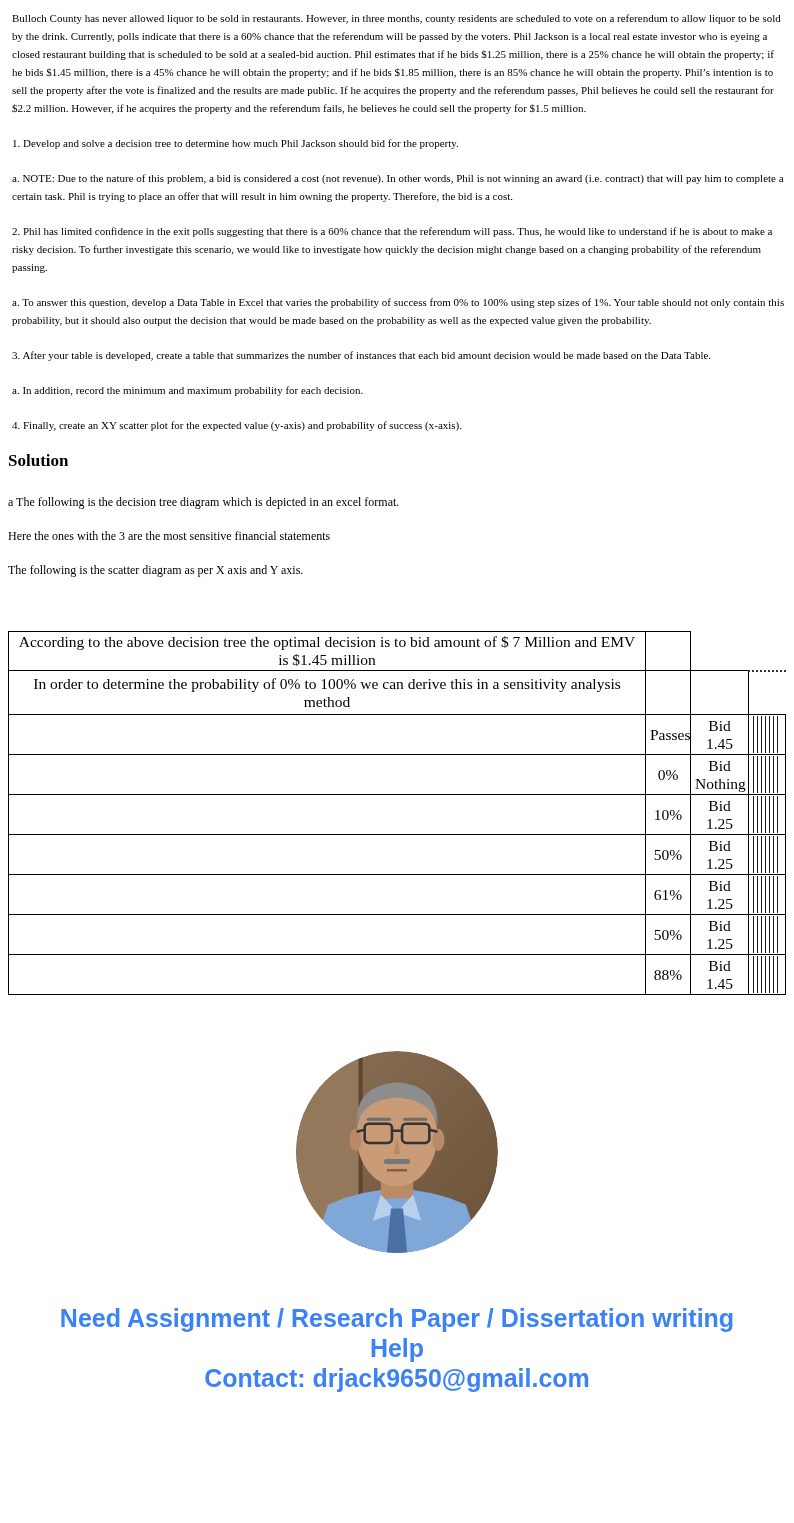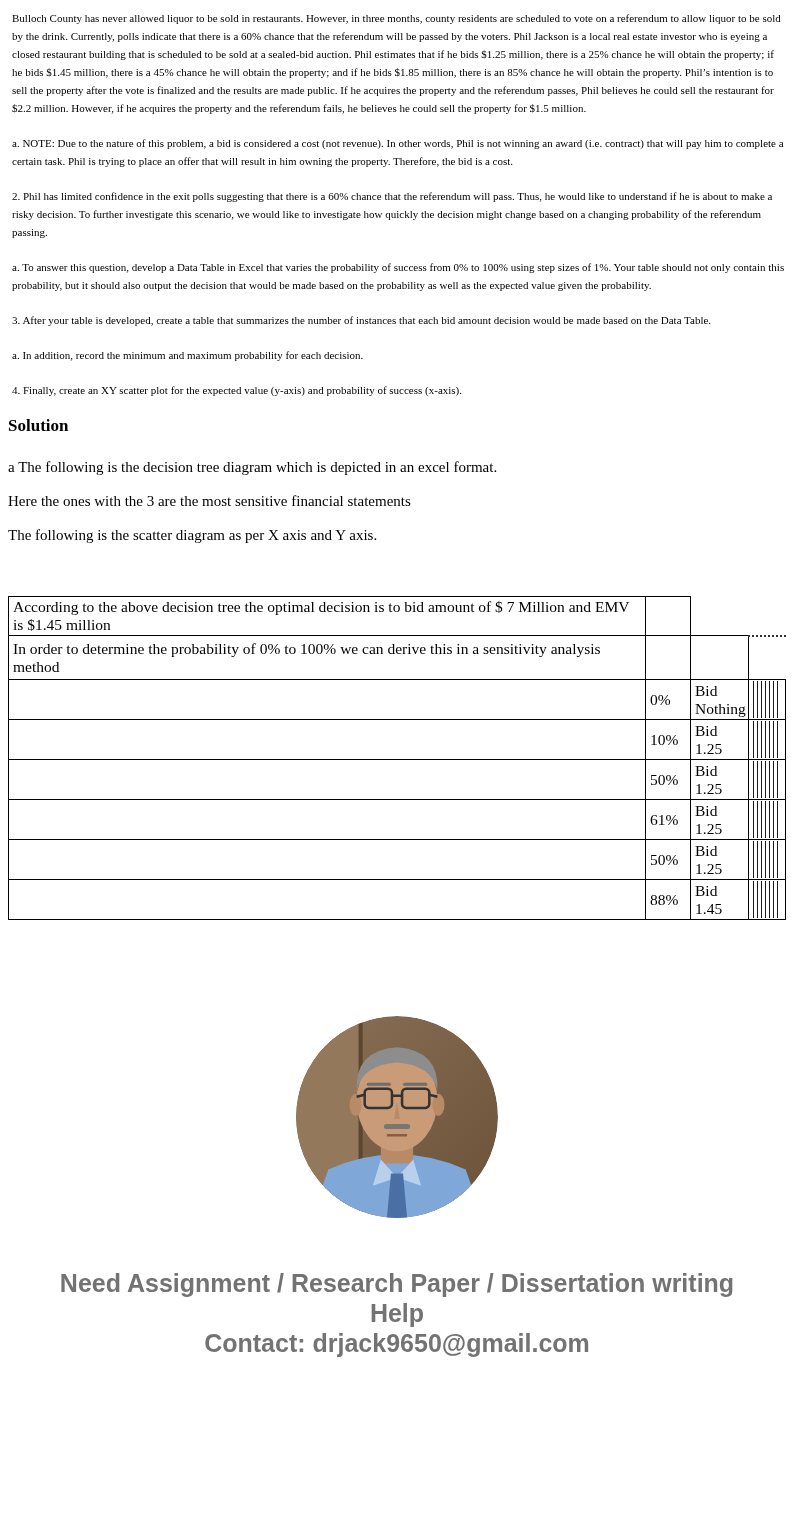--- a/index.html
+++ b/index.html
@@ -22,40 +22,40 @@
   }
 
   h2.solution-heading {
     font-size: 17px;
     line-height: 20px;
     margin: 13px 0 22px 0;
     font-weight: bold;
   }
 
   p.note-text {
-    font-size: 15px;
+    font-size: 12px;
     line-height: 18px;
     margin: 0 0 16px 0;
   }
 
   
   .table-clip {
     margin-top: 52px;
     height: 392px;
     overflow: hidden;
   }
   table.answer-table {
     border-collapse: collapse;
     table-layout: fixed;
     width: 777px;
     font-size: 15.5px;
     line-height: 18px;
   }
   table.answer-table td { padding: 1px 4px; vertical-align: middle; }
-  td.b  { border: 1px solid #000; }
+  td.b  { border: 1px solid #000; text-align: center; }
   td.nb { border: none; }
   col.c1 { width: 637px; }
   col.c2 { width: 45px; }
   col.c3 { width: 58px; }
   col.c4 { width: 37px; }
   td.prob-cell { padding: 0 1px; white-space: nowrap; }
   tr.summary-row-1 td { height: 37px; vertical-align: middle; }
   tr.summary-row-2 td { height: 44px; vertical-align: middle; margin-left: 22px; }
   tr.data-row td { height: 40px; }
   td.stripes {
@@ -82,29 +82,30 @@
 
   
   .footer-ad {
     margin: 50px auto 0 auto;
     max-width: 700px;
     text-align: center;
     font-family: "Liberation Sans", "DejaVu Sans", sans-serif;
     font-weight: bold;
     font-size: 25px;
     line-height: 30px;
-    color: #737373;
+    color: #3b82f6;
   }
 </style>
 </head>
 <body>
 
 <div class="page">
 
   <p class="body-text">Bulloch County has never allowed liquor to be sold in restaurants. However, in three months, county residents are scheduled to vote on a referendum to allow liquor to be sold by the drink. Currently, polls indicate that there is a 60% chance that the referendum will be passed by the voters. Phil Jackson is a local real estate investor who is eyeing a closed restaurant building that is scheduled to be sold at a sealed-bid auction. Phil estimates that if he bids $1.25 million, there is a 25% chance he will obtain the property; if he bids $1.45 million, there is a 45% chance he will obtain the property; and if he bids $1.85 million, there is an 85% chance he will obtain the property. Phil’s intention is to sell the property after the vote is finalized and the results are made public. If he acquires the property and the referendum passes, Phil believes he could sell the restaurant for $2.2 million. However, if he acquires the property and the referendum fails, he believes he could sell the property for $1.5 million.</p>
+  <p class="body-text">1. Develop and solve a decision tree to determine how much Phil Jackson should bid for the property.</p>
   <p class="body-text">a. NOTE: Due to the nature of this problem, a bid is considered a cost (not revenue). In other words, Phil is not winning an award (i.e. contract) that will pay him to complete a certain task. Phil is trying to place an offer that will result in him owning the property. Therefore, the bid is a cost.</p>
   <p class="body-text">2. Phil has limited confidence in the exit polls suggesting that there is a 60% chance that the referendum will pass. Thus, he would like to understand if he is about to make a risky decision. To further investigate this scenario, we would like to investigate how quickly the decision might change based on a changing probability of the referendum passing.</p>
   <p class="body-text">a. To answer this question, develop a Data Table in Excel that varies the probability of success from 0% to 100% using step sizes of 1%. Your table should not only contain this probability, but it should also output the decision that would be made based on the probability as well as the expected value given the probability.</p>
   <p class="body-text">3. After your table is developed, create a table that summarizes the number of instances that each bid amount decision would be made based on the Data Table.</p>
   <p class="body-text">a. In addition, record the minimum and maximum probability for each decision.</p>
   <p class="body-text">4. Finally, create an XY scatter plot for the expected value (y-axis) and probability of success (x-axis).</p>
 
   <h2 class="solution-heading">Solution</h2>
   <p class="note-text">a The following is the decision tree diagram which is depicted in an excel format.</p>
   <p class="note-text">Here the ones with the 3 are the most sensitive financial statements</p>
@@ -125,20 +126,26 @@
         <td class="nb"></td>
         <td class="nb dotted"></td>
       </tr>
       <tr class="summary-row-2">
         <td class="b">In order to determine the probability of 0% to 100% we can derive this in a sensitivity analysis method</td>
         <td class="b"></td>
         <td class="b"></td>
         <td class="nb"></td>
       </tr>
 
+      <tr class="data-row">
+        <td class="b"></td>
+        <td class="b prob-cell">Passes</td>
+        <td class="b">Bid 1.45</td>
+        <td class="b stripes"></td>
+      </tr>
       <tr class="data-row">
         <td class="b"></td>
         <td class="b prob-cell">0%</td>
         <td class="b">Bid Nothing</td>
         <td class="b stripes"></td>
       </tr>
       <tr class="data-row">
         <td class="b"></td>
         <td class="b prob-cell">10%</td>
         <td class="b">Bid 1.25</td>

